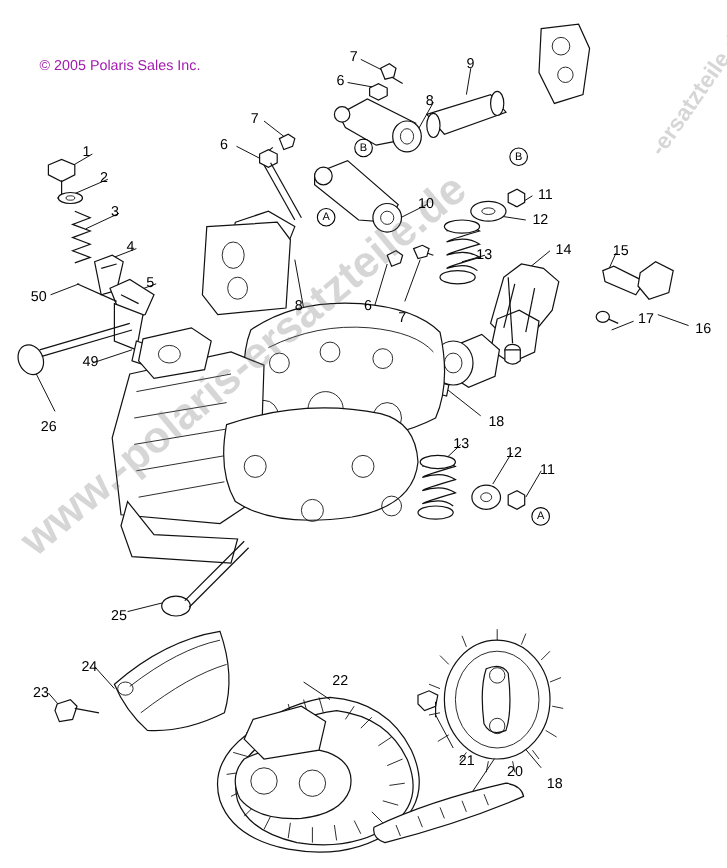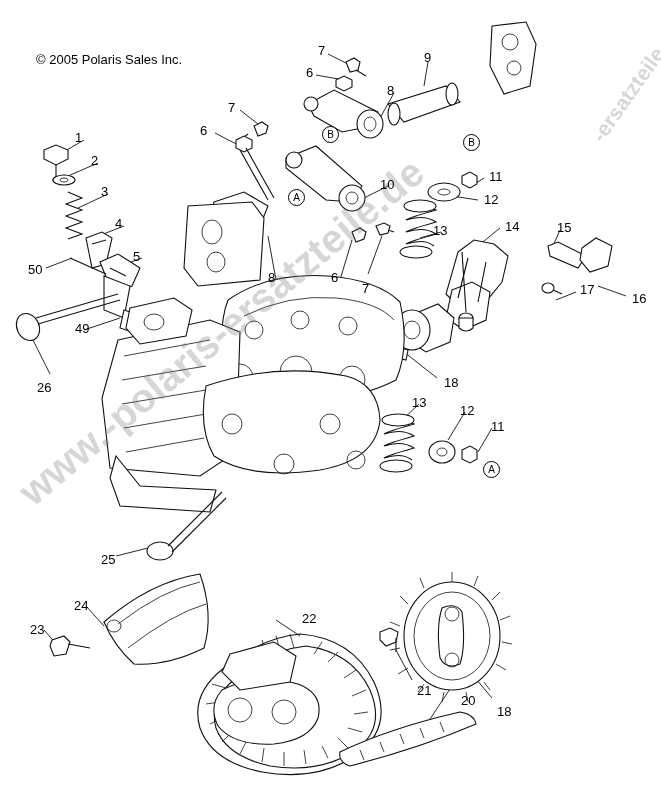--- a/index.html
+++ b/index.html
@@ -22,21 +22,21 @@
     left: 0;
     top: 0;
     width: 661px;
     height: 789px;
   }
   .copyright {
     position: absolute;
     left: 36px;
     top: 52px;
     font-size: 13px;
-    color: #000000;
+    color: #a21caf;
     font-family: "Liberation Sans", sans-serif;
     white-space: nowrap;
   }
   .callout {
     position: absolute;
     font-size: 13px;
     color: #000000;
     font-family: "Liberation Sans", sans-serif;
     white-space: nowrap;
     line-height: 1;

